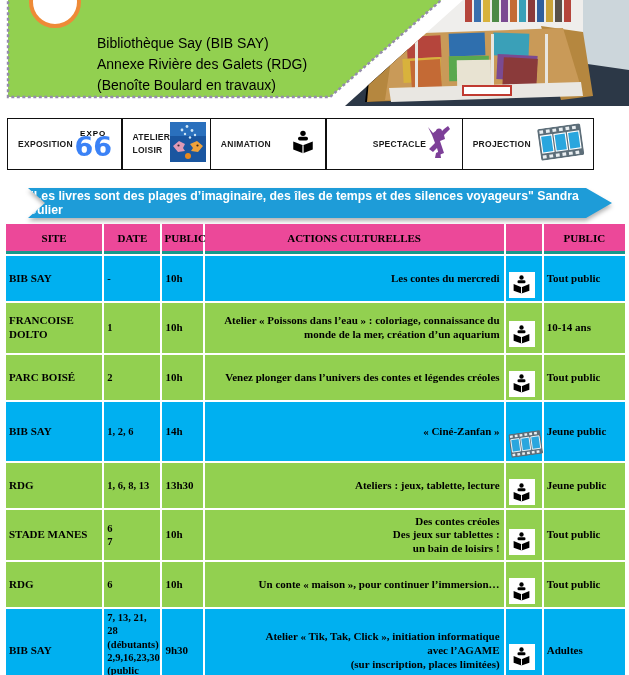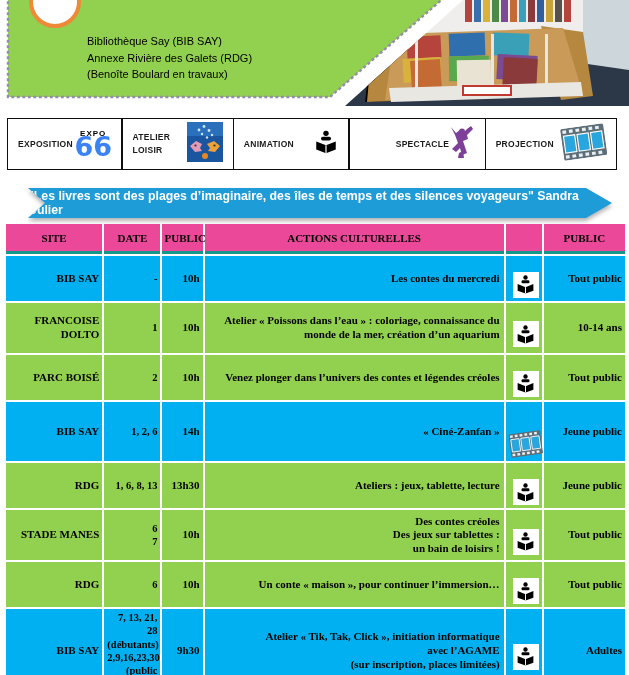--- a/index.html
+++ b/index.html
@@ -6,31 +6,31 @@
   .page{position:relative;width:629px;height:675px;overflow:hidden;background:#fff;
         font-family:"Liberation Sans",sans-serif;}
 
   
   .hero{position:absolute;top:0;left:0;width:629px;height:112px;}
   .hero-shape{position:absolute;top:0;left:0;}
   .hero-circle{position:absolute;left:29px;top:-24px;width:44px;height:44px;border-radius:50%;
                background:#fff;border:4px solid #ee8a37;}
   .hero-title{position:absolute;left:97px;top:2px;font-family:"Liberation Serif",serif;
               font-weight:bold;font-size:17.5px;color:#141414;letter-spacing:.2px;}
-  .hero-org{position:absolute;left:87px;top:33px;font-size:11px;color:#000;line-height:1.5;
+  .hero-org{position:absolute;left:97px;top:33px;font-size:14px;color:#000;line-height:1.5;
             white-space:pre-line;}
   .hero-photo{position:absolute;left:345px;top:0;width:284px;height:106px;
               clip-path:polygon(118px 0,284px 0,284px 106px,0 106px);}
 
   
   .legend{position:absolute;top:118px;left:7px;display:flex;height:52px;}
   .legend-box{border:1.6px solid #0f0f0f;display:flex;align-items:center;
               justify-content:space-between;padding:0 10px;box-sizing:border-box;margin-right:-1.6px;}
   .legend-box:nth-child(1){width:116px;}
-  .legend-box:nth-child(2){width:113px;}
+  .legend-box:nth-child(2){width:90px;}
   .legend-box:nth-child(3){width:117px;}
   .legend-box:nth-child(4){width:138px;justify-content:flex-end;}
   .legend-box:nth-child(5){width:132px;}
   .legend-label{font-size:8.5px;font-weight:bold;color:#1a1a1a;letter-spacing:.3px;
                 white-space:pre-line;line-height:1.5;}
   .expo-ic{display:flex;flex-direction:column;align-items:center;line-height:.75;text-align:center;}
   .expo-ic .t{font-size:8px;font-weight:900;color:#000;letter-spacing:1px;}
   .expo-ic .b{font-size:27px;font-weight:900;color:#3b82f6;font-family:"DejaVu Sans",sans-serif;}
   .film-tilt{transform:rotate(-8deg);}
 
@@ -40,21 +40,21 @@
           display:flex;align-items:center;justify-content:center;
           clip-path:polygon(0 0,558px 0,584px 15px,558px 30px,0 30px,17px 15px);}
 
   
   table.sched{position:absolute;top:222px;left:4px;border-collapse:separate;border-spacing:2px;
               table-layout:fixed;width:623px;font-family:"Liberation Serif",serif;}
   .sched col.c-site{width:96px;}.sched col.c-date{width:56px;}.sched col.c-heure{width:40px;}
   .sched col.c-act{width:298px;}.sched col.c-ico{width:36px;}.sched col.c-pub{width:81px;}
   .sched th{background:#ec4899;color:#000;font-size:11px;font-weight:bold;height:25px;
             border-bottom:3px solid #17978b;padding:1px 2px;}
-  .sched td{font-size:11px;font-weight:bold;color:#000;text-align:right;vertical-align:middle;
+  .sched td{font-size:11px;font-weight:bold;color:#000;text-align:left;vertical-align:middle;
             padding:2px 3px;white-space:pre-line;line-height:1.25;}
   .sched td.cell-action{text-align:right;padding-left:9px;padding-right:4px;}
   .sched td.cell-date{font-size:10.5px;}
   tr.row-green td{background:#92d050;}
   tr.row-blue td{background:#00b0f0;}
   tbody tr:nth-child(1){height:31px;}  tbody tr:nth-child(2){height:50px;}
   tbody tr:nth-child(3){height:31px;margin-top:9px;}  tbody tr:nth-child(4){height:29px;}
   tbody tr:nth-child(5){height:45px;}  tbody tr:nth-child(6){height:50px;}
   tbody tr:nth-child(7){height:37px;}  tbody tr:nth-child(8){height:72px;}
   tbody tr:nth-child(9){height:58px;}

